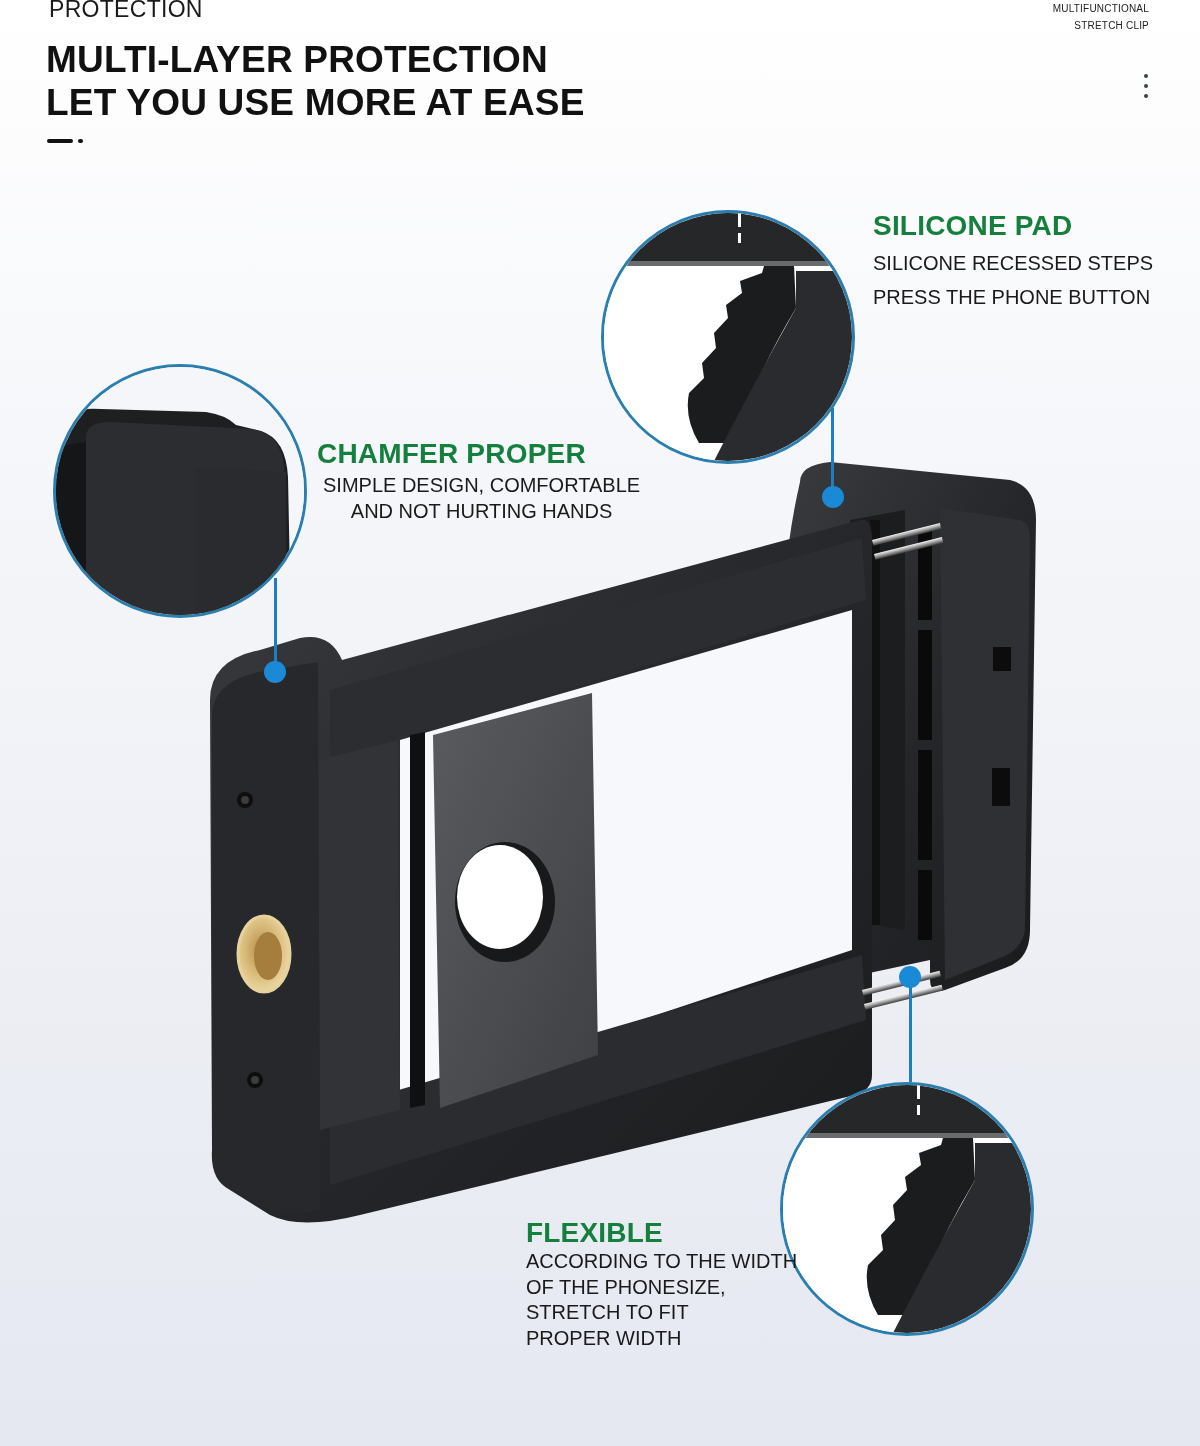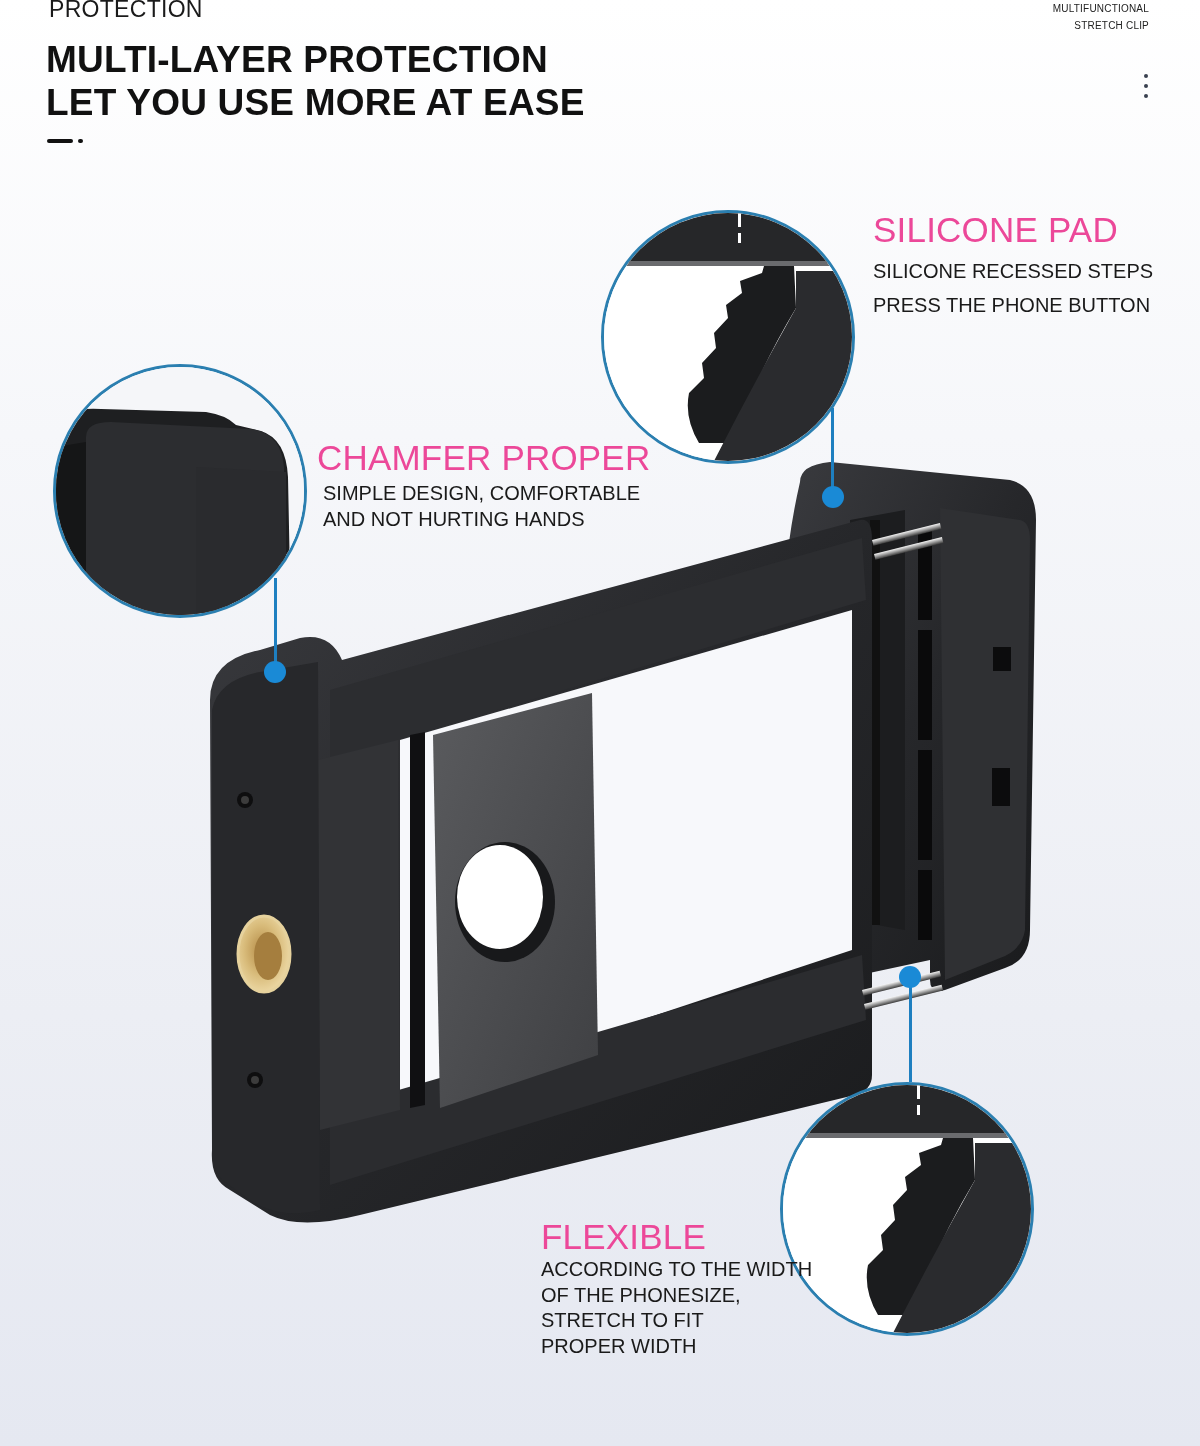--- a/index.html
+++ b/index.html
@@ -13,32 +13,32 @@
     .section-tag { left: 49px; top: -4px; font-size: 23px; letter-spacing: 0.3px; color: #1a1a1a; font-weight: 400; }
     .headline { left: 46px; top: 38px; font-size: 37px; font-weight: 700; line-height: 43px; letter-spacing: 0.2px; color: #111; }
     .headline div { white-space: nowrap; }
     .accent { left: 47px; top: 139px; width: 38px; height: 5px; }
     .accent .bar { position: absolute; left: 0; top: 0; width: 26px; height: 4px; background: #111; border-radius: 2px; }
     .accent .dot { position: absolute; left: 31px; top: 0; width: 5px; height: 4px; background: #111; border-radius: 2px; }
     .corner-title { right: 51px; top: 0px; text-align: right; font-size: 10px; line-height: 17px; color: #222; letter-spacing: 0.2px; }
     .more-dots { left: 1140px; top: 72px; width: 12px; height: 28px; cursor: pointer; }
     .more-dots span { position: absolute; left: 4px; width: 4px; height: 4px; border-radius: 50%; background: #3a4150; }
 
-    .feat-title { font-size: 35px; font-weight: 400; color: #ec4899; white-space: nowrap; letter-spacing: 0.2px; }
+    .feat-title { font-size: 28px; font-weight: 700; color: #15803d; white-space: nowrap; letter-spacing: 0.2px; }
     .feat-desc { font-size: 20px; color: #1a1a1a; white-space: nowrap; }
 
     .silicone { left: 873px; top: 210px; }
     .silicone .feat-desc div { line-height: 34px; }
     .silicone .feat-desc { margin-top: 4px; }
 
     .chamfer { left: 317px; top: 438px; }
-    .chamfer .feat-desc { margin-left: 6px; margin-top: 2px; }
+    .chamfer .feat-desc { margin-left: 6px; margin-top: 2px; text-align: center; }
     .chamfer .feat-desc div { line-height: 26px; }
 
-    .flexible { left: 541px; top: 1217px; }
+    .flexible { left: 526px; top: 1217px; }
     .flexible .feat-desc { margin-top: 0px; }
     .flexible .feat-desc div { line-height: 25.5px; }
 
     .lens {
       border-radius: 50%; border: 3px solid #2b7fb0; overflow: hidden; background: #fff;
       box-sizing: border-box;
     }
     .lens svg { display: block; }
   </style>
 </head>

